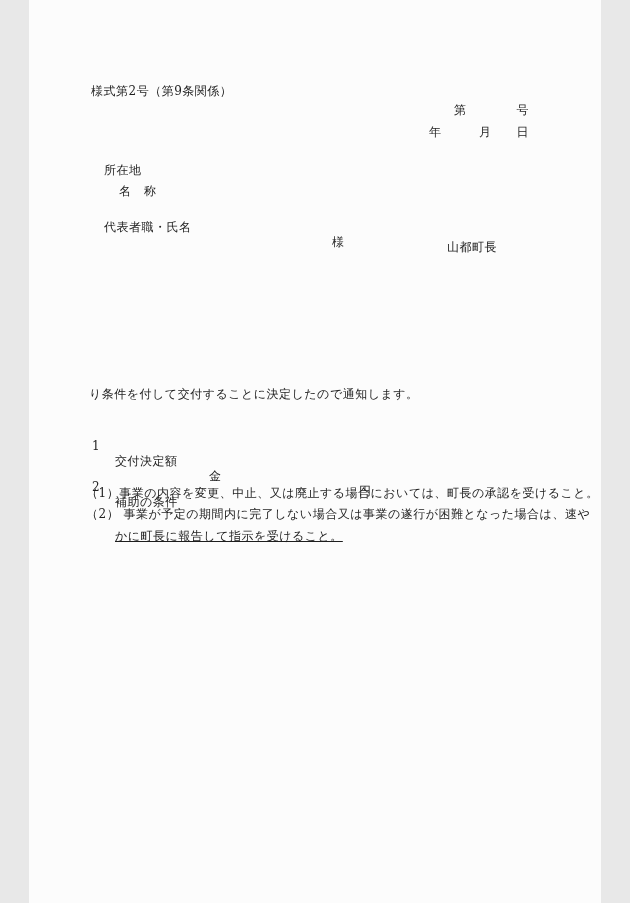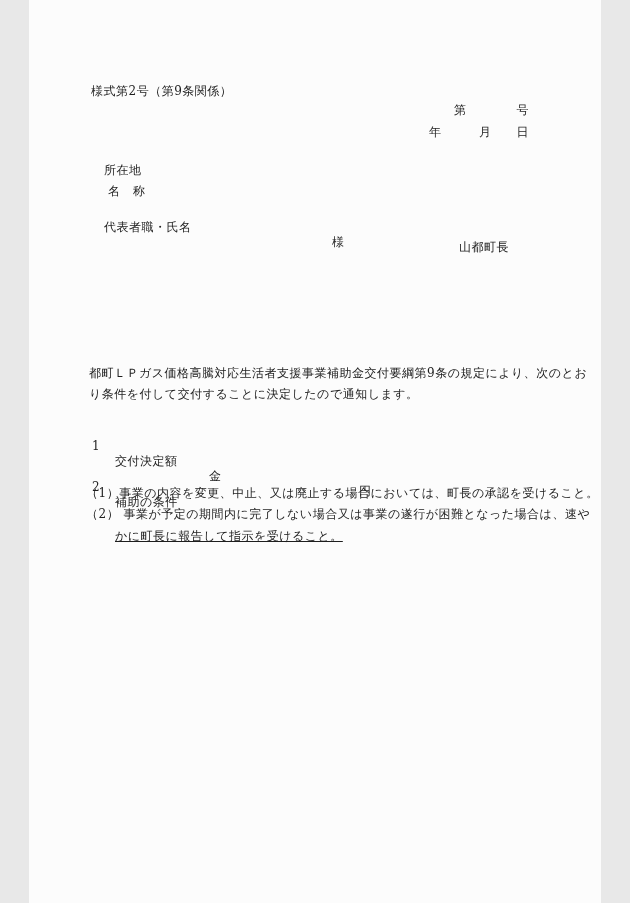--- a/index.html
+++ b/index.html
@@ -42,30 +42,29 @@
 </head>
 <body>
 
 <div class="page">
 
   <div class="line" style="top:84px; left:62px;">様式第2号（第9条関係）</div>
   <div class="line right-align" style="top:103px;">第　　　　号</div>
   <div class="line right-align" style="top:125px;">年　　　月　　日</div>
 
   <div class="line" style="top:163px; left:75px;">所在地</div>
-  <div class="line" style="top:184px; left:79px;">名　称</div>
+  <div class="line" style="top:184px; left:90px;">名　称</div>
   <div class="line" style="top:205px; left:0; width:630px;">
     <span class="frag" style="left:75px;">代表者職・氏名</span>
     <span class="frag" style="left:303px;">様</span>
   </div>
 
-  <div class="line" style="top:240px; left:430px;">山都町長</div>
+  <div class="line" style="top:240px; left:418px;">山都町長</div>
 
 
-  <div class="line" style="top:366px; left:60px;">都町ＬＰガス価格高騰対応生活者支援事業補助金交付要綱第9条の規定により、次のとお</div>
   <div class="line" style="top:387px; left:60px;">り条件を付して交付することに決定したので通知します。</div>
 
   <div class="line" style="top:424px; left:0; width:630px;">
     <span class="frag" style="left:63px;">1</span>
     <span class="frag" style="left:86px;">交付決定額</span>
     <span class="frag" style="left:180px;">金</span>
     <span class="frag" style="left:330px;">円</span>
   </div>
 
   <div class="line" style="top:465px; left:0; width:630px;">

